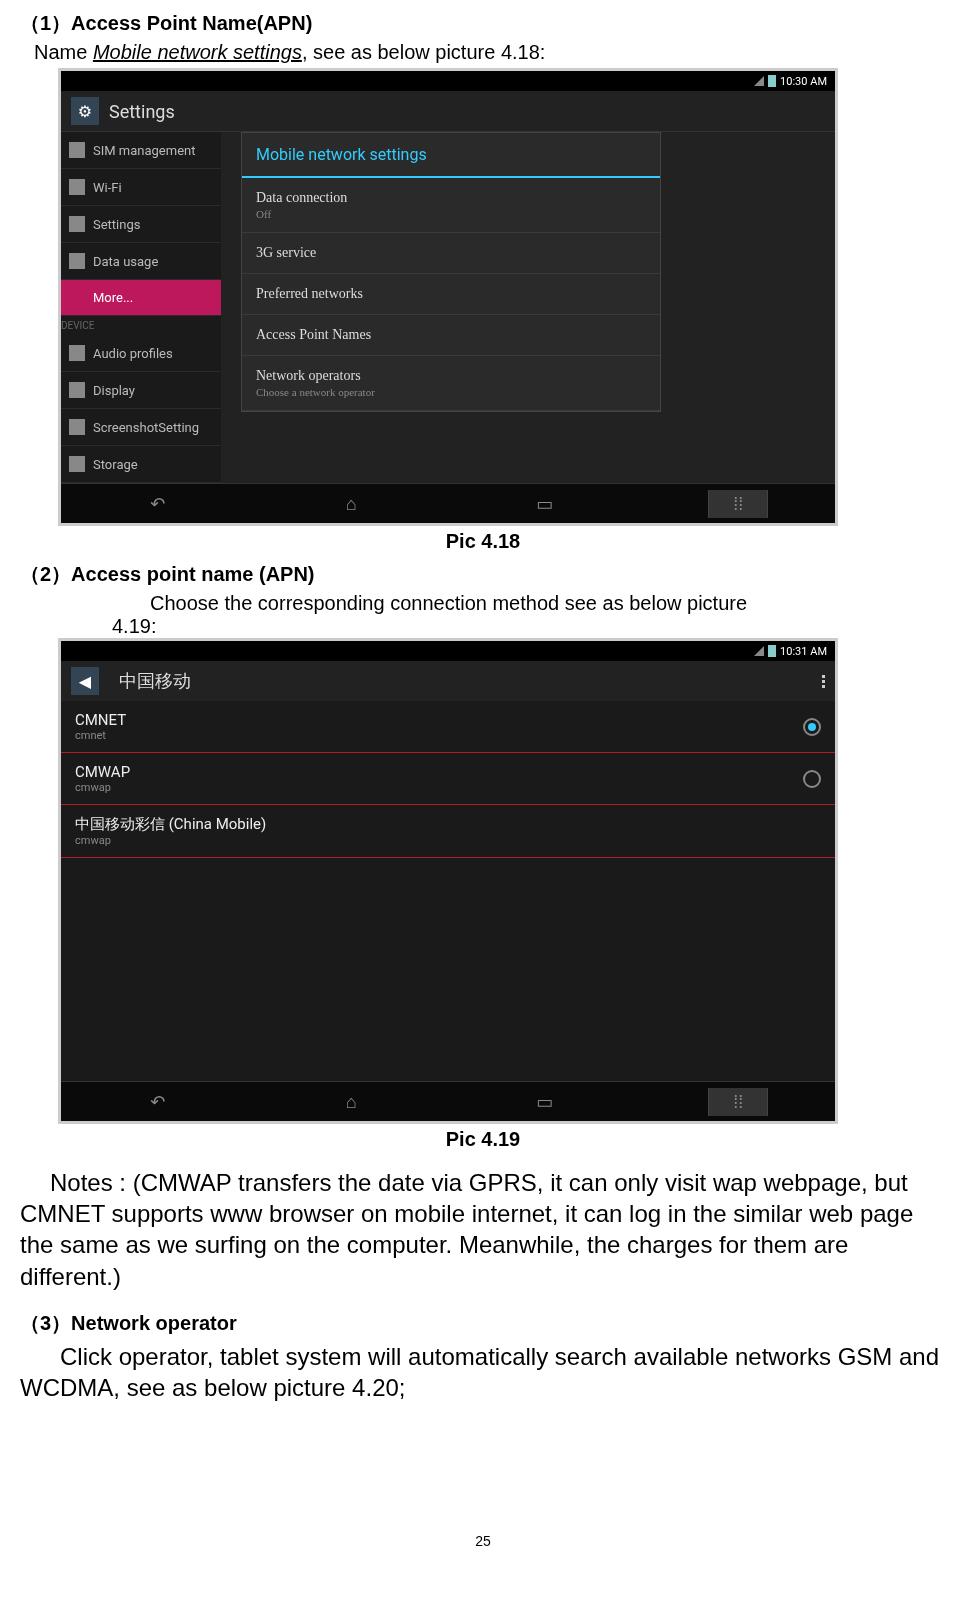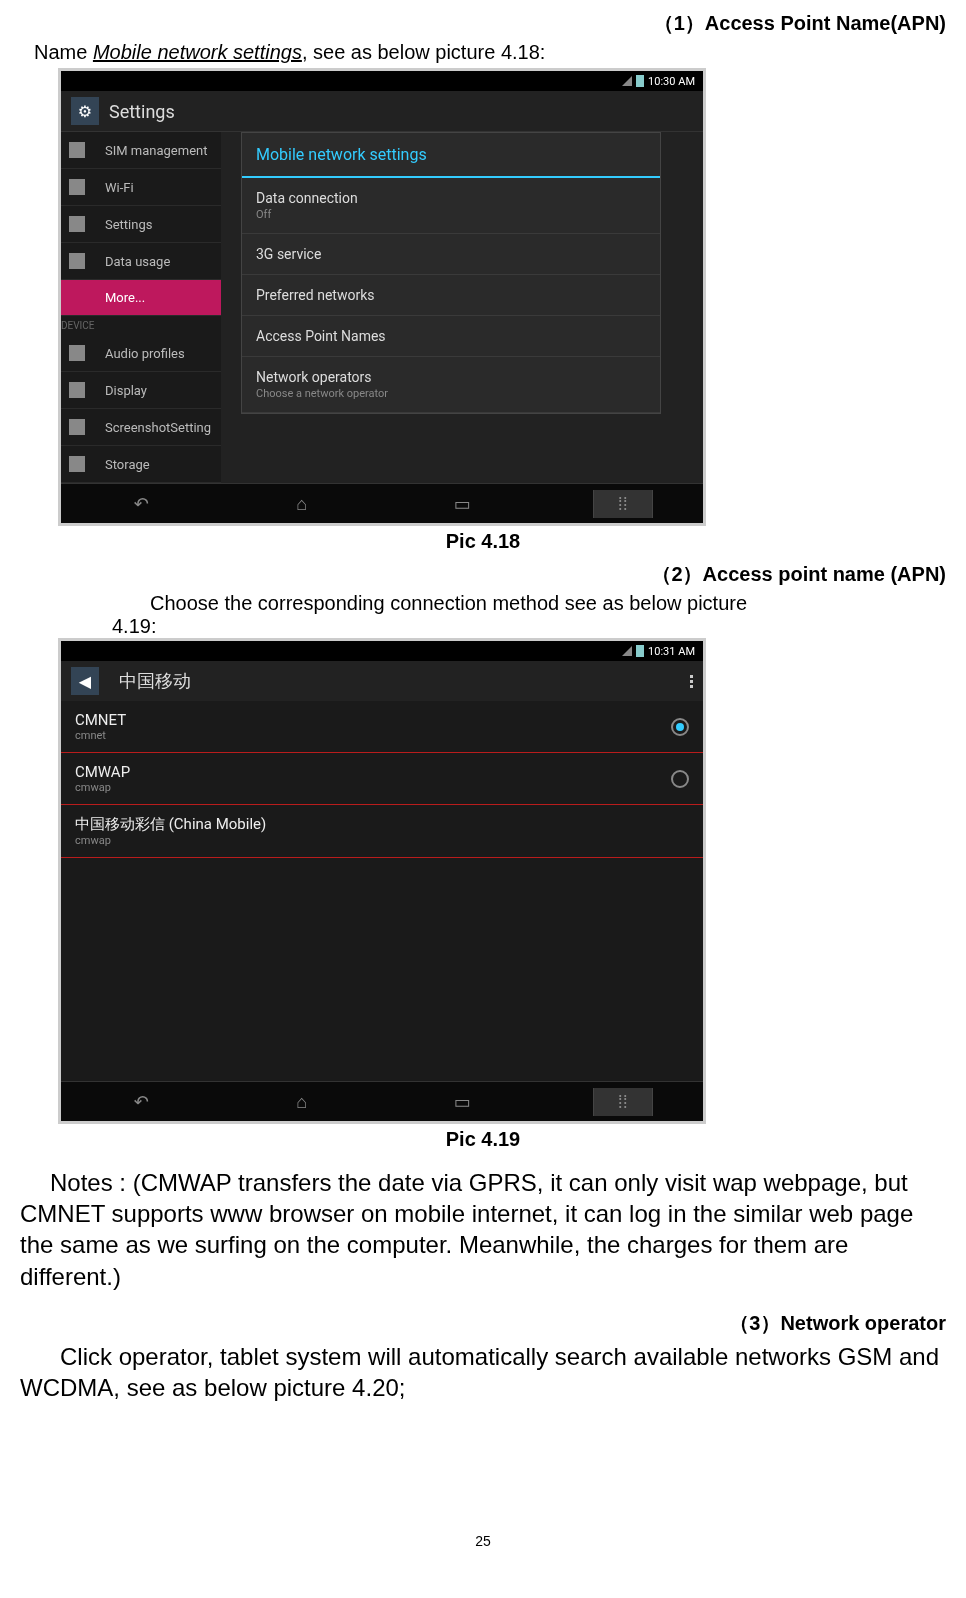--- a/index.html
+++ b/index.html
@@ -7,21 +7,20 @@
       font-family: Arial, sans-serif;
       background: white;
       width: 966px;
       padding: 10px 20px;
       color: #000;
     }
     .section-header {
       font-weight: bold;
       font-size: 20px;
       margin-bottom: 4px;
-      text-align: right;
     }
     .instruction {
       font-size: 20px;
       margin-left: 14px;
       margin-bottom: 4px;
     }
     .instruction .italic {
       font-style: italic;
       text-decoration: underline;
     }
@@ -58,21 +57,21 @@
       line-height: 1.3;
     }
     .page-number {
       text-align: center;
       font-size: 14px;
       margin-top: 130px;
     }
 
     
     .android-screenshot {
-      width: 648px;
+      width: 780px;
       background: #1a1a1a;
       border: 3px solid #ccc;
       position: relative;
       color: #fff;
       font-family: Roboto, Arial, sans-serif;
     }
     .status-bar {
       height: 20px;
       background: #000;
       display: flex;
@@ -121,21 +120,21 @@
       width: 160px;
       background: #1a1a1a;
     }
     .sidebar-item {
       display: flex;
       align-items: center;
       padding: 10px 8px;
       border-bottom: 1px solid #2a2a2a;
       color: #bbb;
       font-size: 13px;
-      gap: 20px;
+      gap: 8px;
     }
     .sidebar-item.selected {
       background: #be185d;
       color: #fff;
     }
     .sidebar-divider {
       padding: 4px 0;
       font-size: 10px;
       color: #666;
     }
@@ -161,20 +160,21 @@
       padding: 12px 14px;
       color: #3cf;
       font-size: 16px;
       border-bottom: 2px solid #3cf;
     }
     .dialog-item {
       padding: 12px 14px;
       border-bottom: 1px solid #3a3a3a;
       color: #ddd;
       font-size: 14px;
+      font-family: Liberation Serif, serif;
     }
     .dialog-item .sub {
       font-size: 11px;
       color: #888;
       margin-top: 2px;
     }
     .nav-bar {
       height: 40px;
       background: #0a0a0a;
       display: flex;

